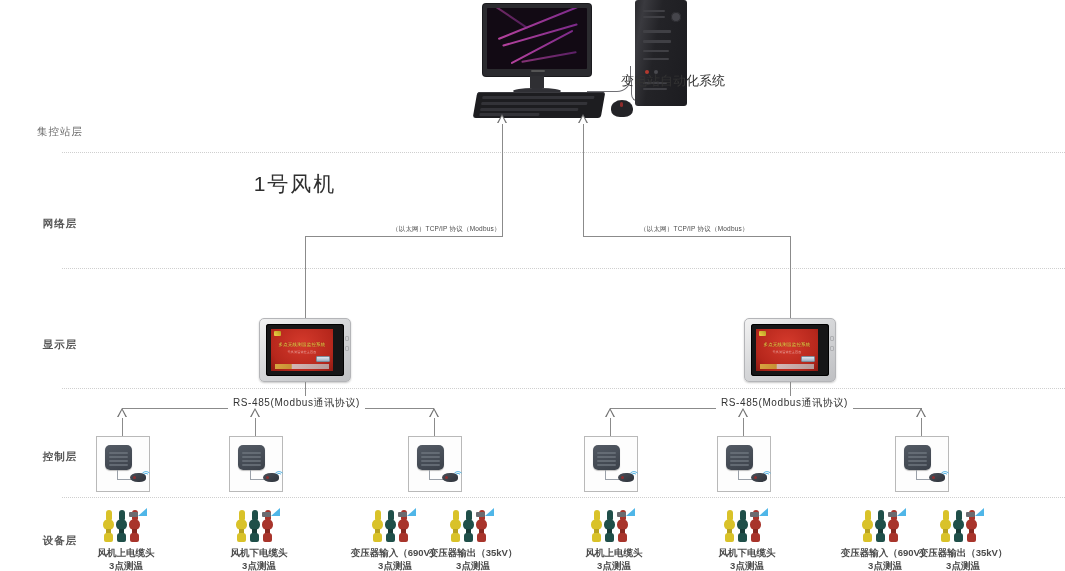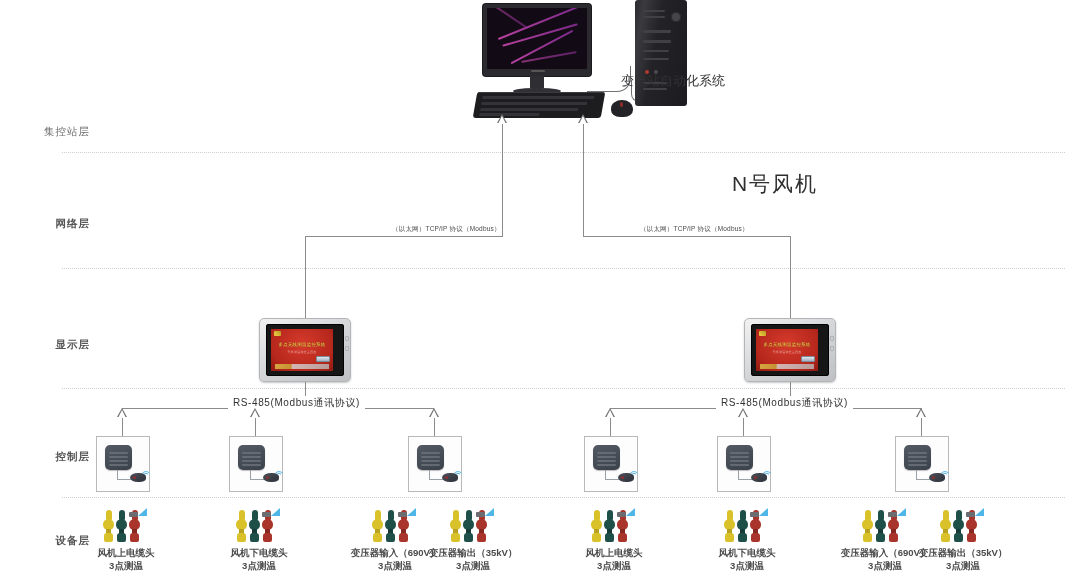--- a/index.html
+++ b/index.html
@@ -16,21 +16,21 @@
   
   .divider {
     position:absolute; left:62px; width:1003px; height:0;
     border-top:1.5px dotted #cfcfcf;
   }
 
   
   .layer-label {
     position:absolute; left:30px; width:60px;
     font-size:10.5px; letter-spacing:1px; color:#555;
-    font-weight:bold; text-align:right; white-space:nowrap;
+    font-weight:bold; text-align:center; white-space:nowrap;
   }
   .layer-label.light { font-weight:normal; color:#6d6d6d; }
 
   
   .to-center-title {
     position:absolute; font-size:24px; letter-spacing:4px;
     color:#333; white-space:nowrap;
   }
   .sub-caption {
     position:absolute; font-size:13px; color:#333; white-space:nowrap;text-align:center;
@@ -291,21 +291,21 @@
       <div class="tled" style="left:10px; top:70px; background:#b3392f;"></div>
       <div class="tled" style="left:19px; top:70px; background:#4a4a50;"></div>
       <div class="tslot" style="top:82px; width:24px;"></div>
       <div class="tslot" style="top:88px; width:24px;"></div>
       <div style="position:absolute; left:36px; top:12px; width:10px; height:10px; border-radius:50%; background:#45454b; box-shadow:inset 0 0 0 1px #2a2a2e;"></div>
     </div>
   </div>
 
   <div class="sub-caption" style="left:621px; top:72px;">变电站自动化系统</div>
 
-  <div class="fan-title" style="left:675px; top:170px; width:200px;">N号风机</div>
+  <div class="fan-title" style="left:195px; top:170px; width:200px;">1号风机</div>
 
   <div class="vline" style="left:502px; top:122px; height:114px;"></div>
   <div class="arrow-up" style="left:497px; top:114px;"></div>
   <div class="hline" style="left:305px; top:236px; width:198px;"></div>
   <div class="vline" style="left:305px; top:236px; height:82px;"></div>
 
   <div class="vline" style="left:583px; top:122px; height:114px;"></div>
   <div class="arrow-up" style="left:578px; top:114px;"></div>
   <div class="hline" style="left:583px; top:236px; width:208px;"></div>
   <div class="vline" style="left:790px; top:236px; height:82px;"></div>

